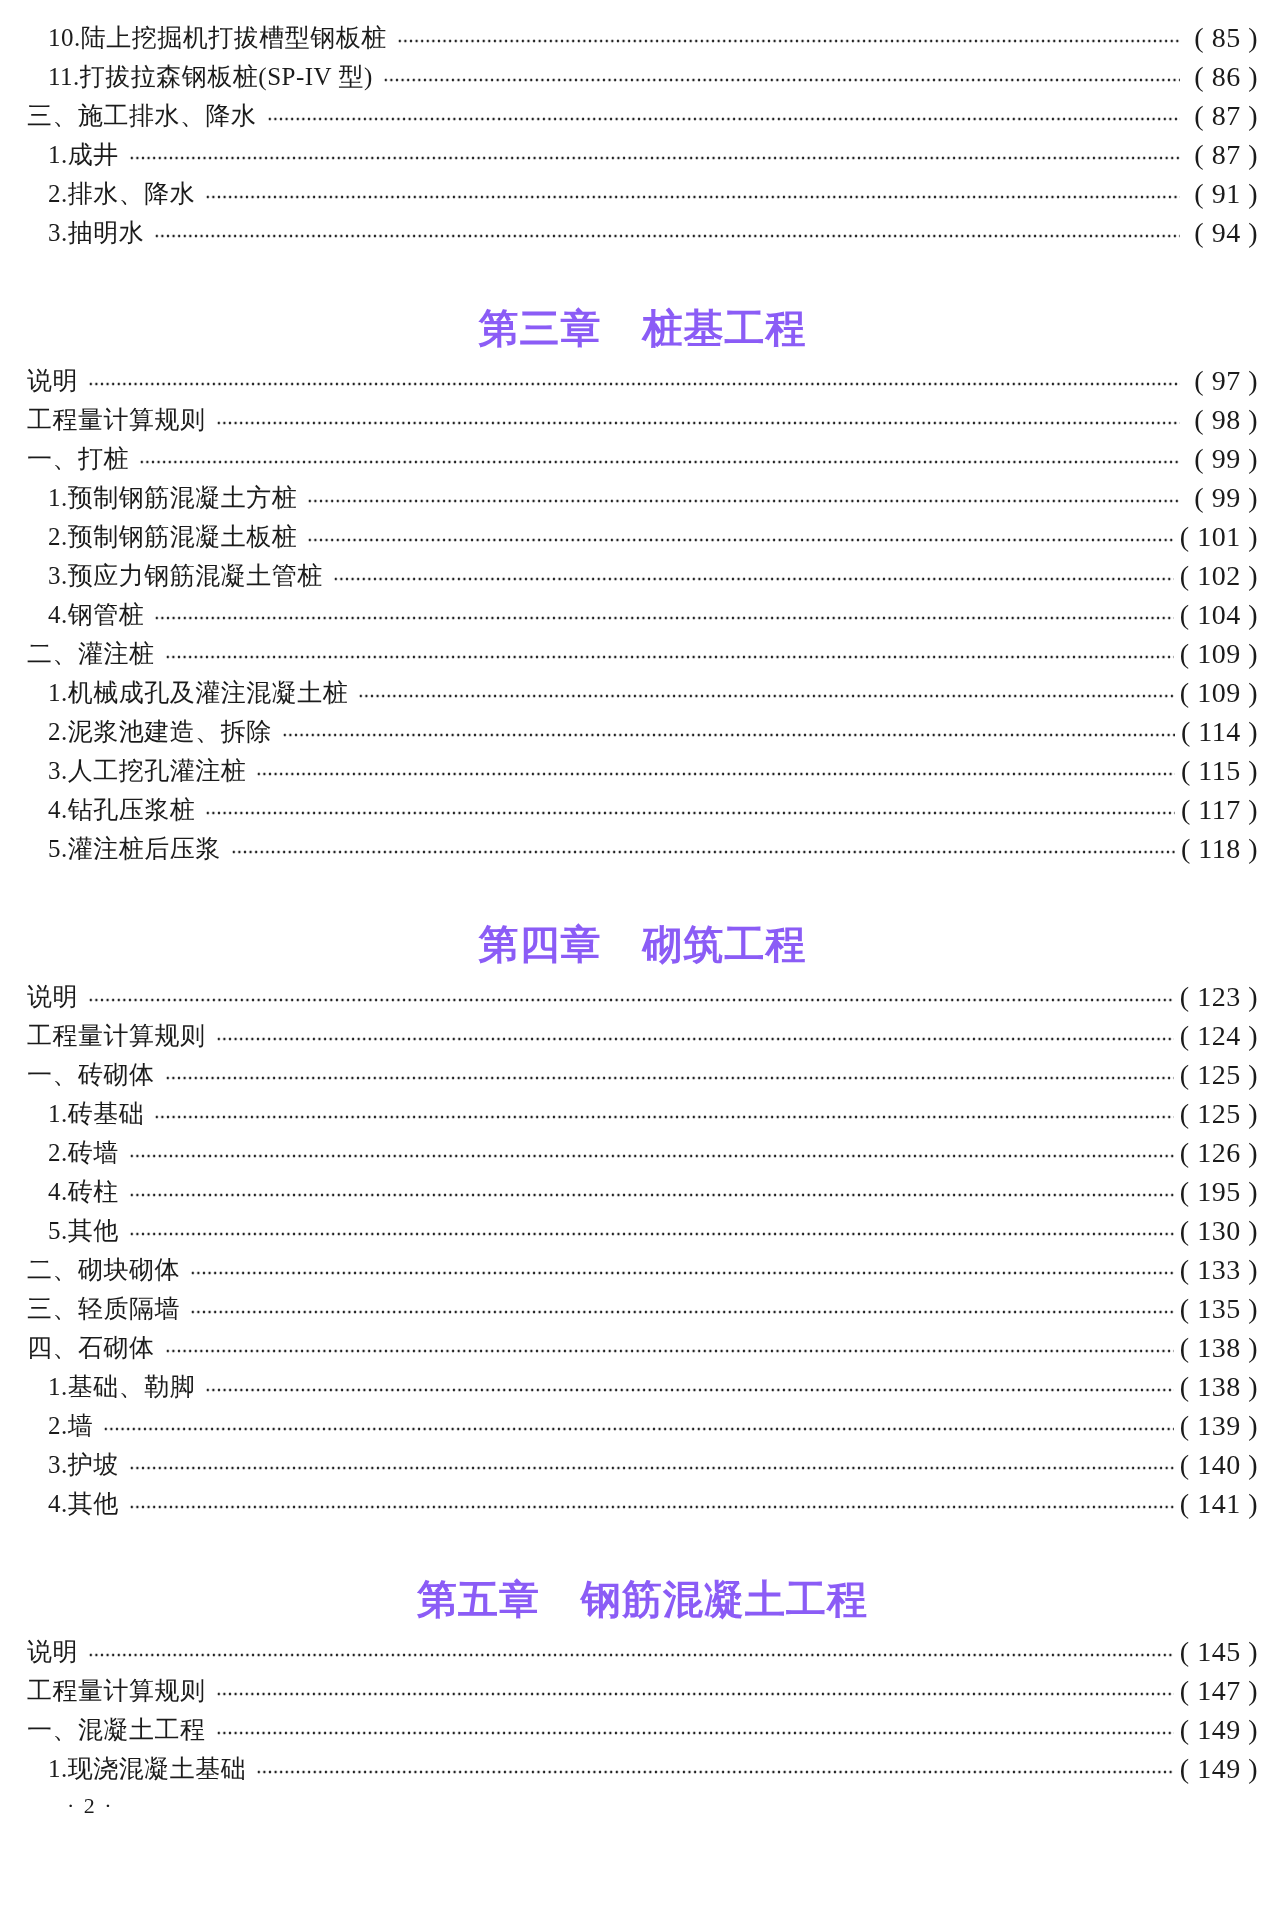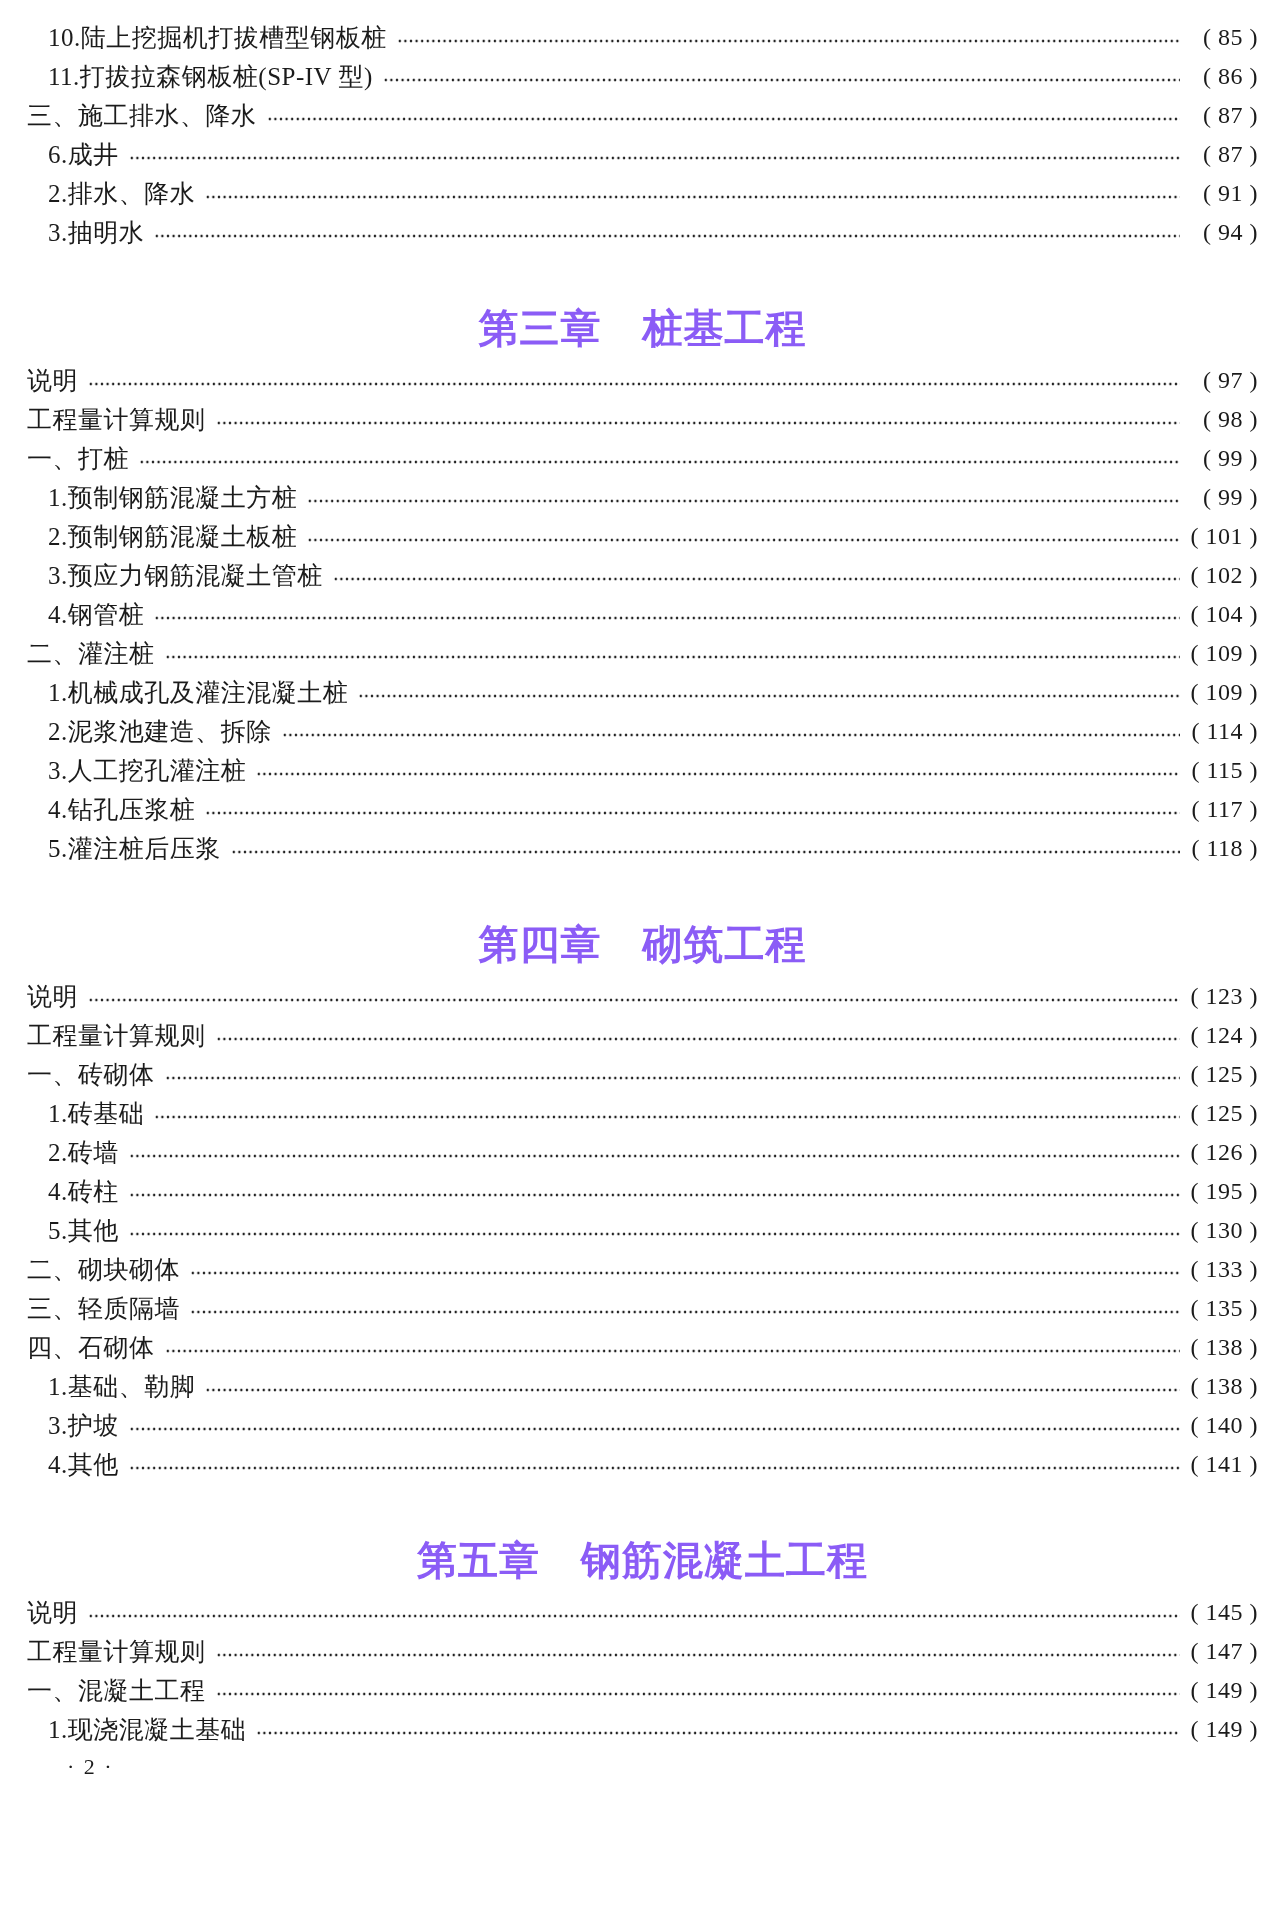--- a/index.html
+++ b/index.html
@@ -40,21 +40,21 @@
     background-image: radial-gradient(circle, #222222 1.15px, rgba(0,0,0,0) 1.55px);
     background-size: 5.6px 5.6px;
     background-repeat: repeat-x;
     background-position: left 20px;
     min-width: 20px;
   }
   .toc-page-num {
     flex: 0 0 auto;
     min-width: 72px;
     text-align: right;
-    font-size: 24px;
+    font-size: 28px;
     letter-spacing: 0.5px;
   }
   .chapter-heading {
     height: 48px;
     line-height: 48px;
     margin: 52px 0 9px 0;
     text-align: center;
     font-family: "Liberation Sans", "DejaVu Sans", sans-serif;
     font-weight: 700;
     font-size: 40px;
@@ -83,21 +83,21 @@
         <span class="toc-label">11.打拔拉森钢板桩(SP-IV 型)</span>
         <span class="dot-leader"></span>
         <span class="toc-page-num">( 86 )</span>
       </div>
       <div class="toc-row">
         <span class="toc-label">三、施工排水、降水</span>
         <span class="dot-leader"></span>
         <span class="toc-page-num">( 87 )</span>
       </div>
       <div class="toc-row lvl2">
-        <span class="toc-label">6.成井</span>
+        <span class="toc-label">1.成井</span>
         <span class="dot-leader"></span>
         <span class="toc-page-num">( 87 )</span>
       </div>
       <div class="toc-row lvl2">
         <span class="toc-label">2.排水、降水</span>
         <span class="dot-leader"></span>
         <span class="toc-page-num">( 91 )</span>
       </div>
       <div class="toc-row lvl2">
         <span class="toc-label">3.抽明水</span>
@@ -218,20 +218,25 @@
       </div>
       <div class="toc-row">
         <span class="toc-label">四、石砌体</span>
         <span class="dot-leader"></span>
         <span class="toc-page-num">( 138 )</span>
       </div>
       <div class="toc-row lvl2">
         <span class="toc-label">1.基础、勒脚</span>
         <span class="dot-leader"></span>
         <span class="toc-page-num">( 138 )</span>
+      </div>
+      <div class="toc-row lvl2">
+        <span class="toc-label">2.墙</span>
+        <span class="dot-leader"></span>
+        <span class="toc-page-num">( 139 )</span>
       </div>
       <div class="toc-row lvl2">
         <span class="toc-label">3.护坡</span>
         <span class="dot-leader"></span>
         <span class="toc-page-num">( 140 )</span>
       </div>
       <div class="toc-row lvl2">
         <span class="toc-label">4.其他</span>
         <span class="dot-leader"></span>
         <span class="toc-page-num">( 141 )</span>

